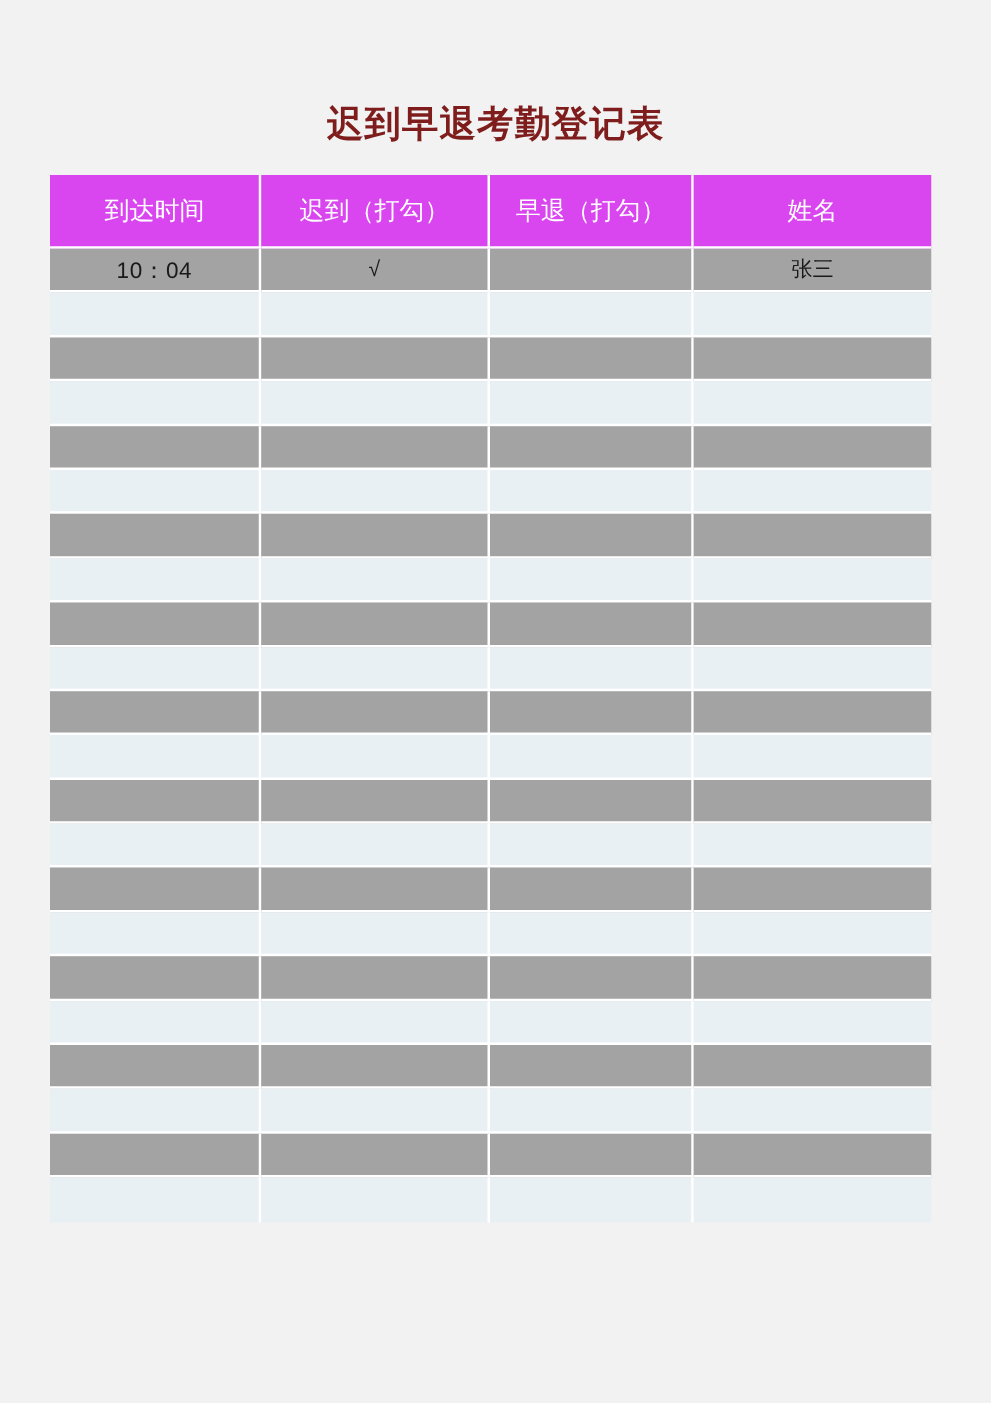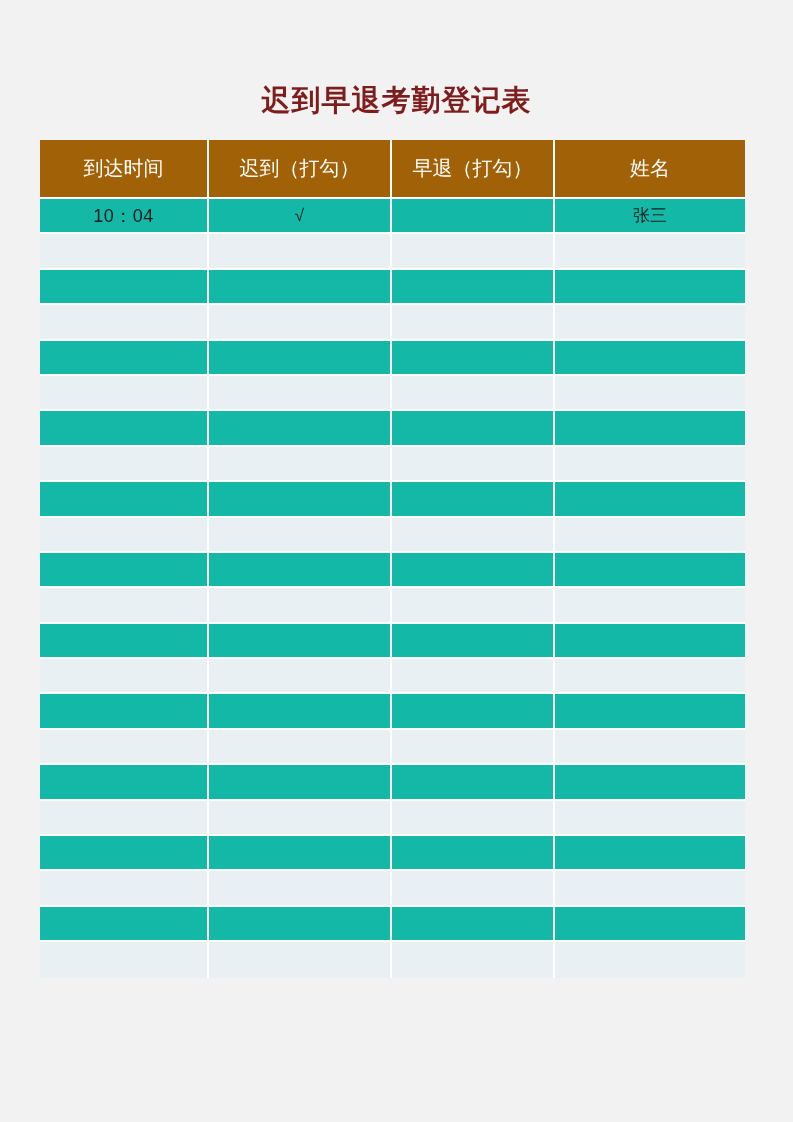--- a/index.html
+++ b/index.html
@@ -48,21 +48,21 @@
     table-layout: fixed;
   }
 
   table.reg-table col.c1 { width: 169px; }
   table.reg-table col.c2 { width: 183px; }
   table.reg-table col.c3 { width: 163px; }
   table.reg-table col.c4 { width: 190px; }
 
   thead th {
     height: 59px;
-    background: #a16207;
+    background: #d946ef;
     color: #ffffff;
     font-size: 20px;
     font-weight: normal;
     text-align: center;
     vertical-align: middle;
     border-right: 2px solid #ffffff;
     border-bottom: 2px solid #ffffff;
     padding: 0;
     box-sizing: border-box;
   }
@@ -79,21 +79,21 @@
     padding: 0;
     border-right: 2px solid #ffffff;
     border-bottom: 2px solid #ffffff;
     box-sizing: border-box;
     background: #e8f0f4;
   }
   tbody td:last-child {
     border-right: none;
   }
   tbody tr.odd td {
-    background: #14b8a6;
+    background: #a3a3a3;
   }
   tbody tr.even td {
     background: #e8f0f4;
   }
   tbody tr:last-child td {
     border-bottom: none;
   }
 
   td.time-cell {
     font-size: 18px;

